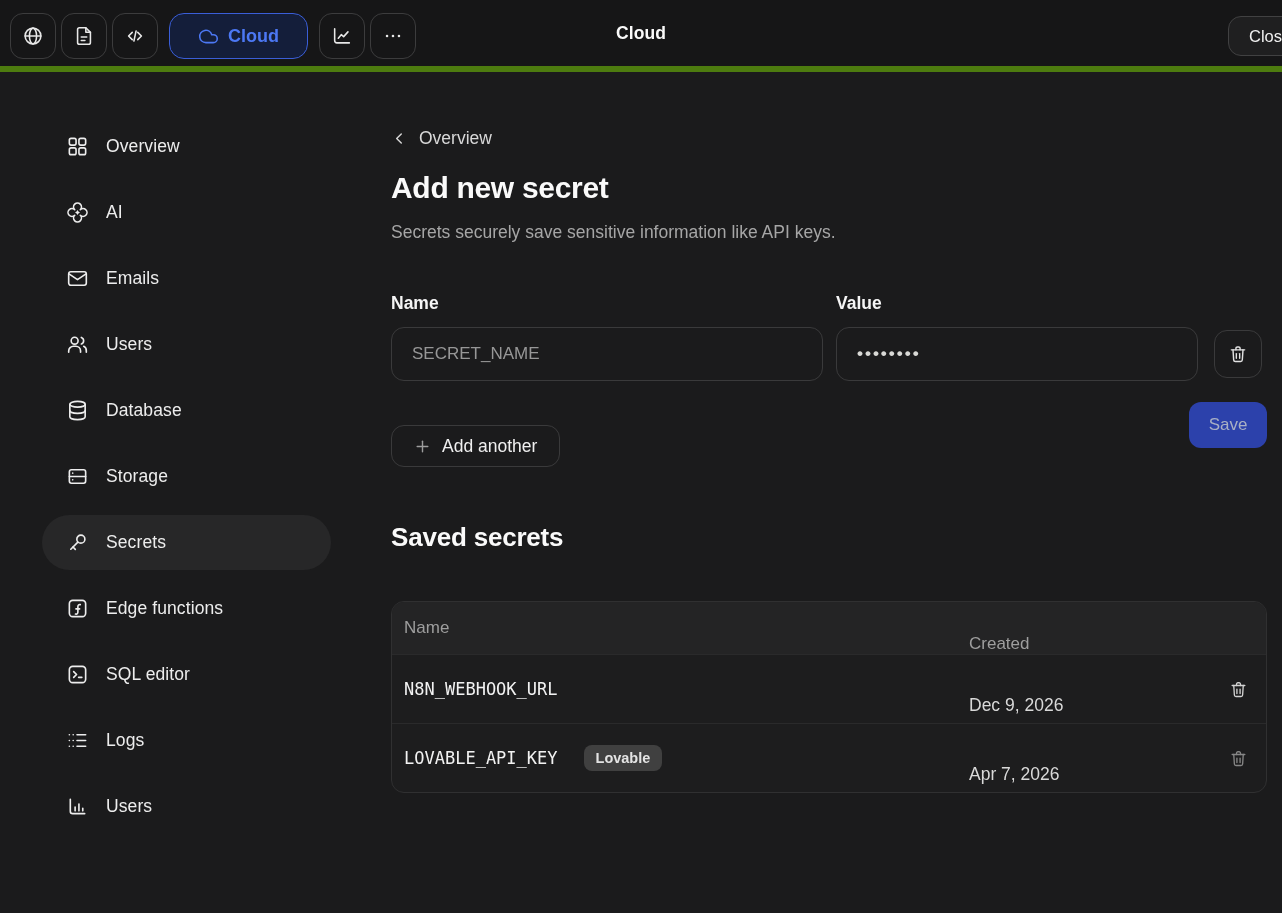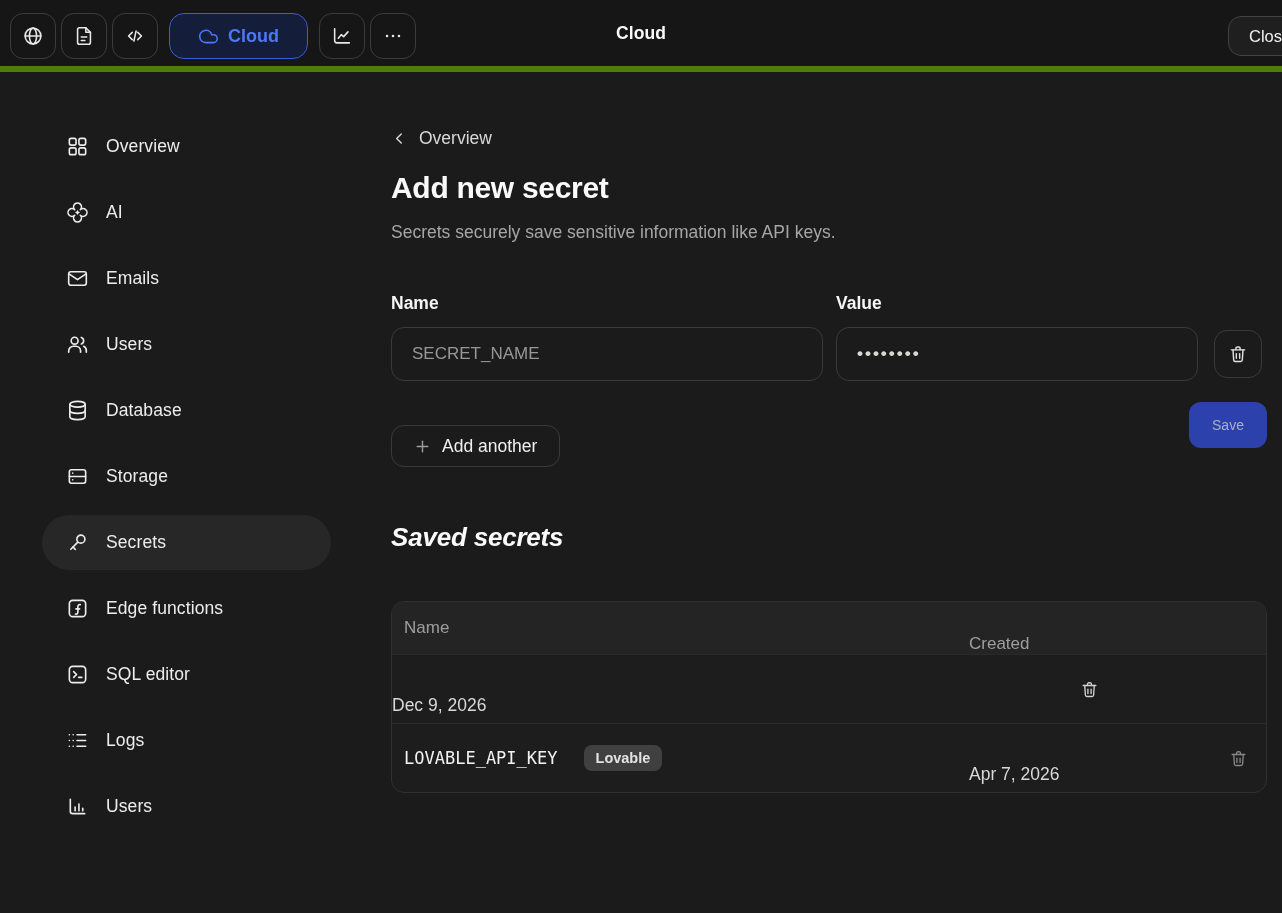--- a/index.html
+++ b/index.html
@@ -84,24 +84,24 @@
 
   .form-actions { margin-top:21px; display:flex; justify-content:space-between; align-items:flex-start; }
   .add-another-btn {
     height:42px; padding:0 22px; display:flex; align-items:center; gap:11px;
     border:1px solid #3a3a3b; border-radius:13px; background:transparent;
     color:#f0f0f0; font-size:17.5px; cursor:pointer; font-family:"Liberation Sans", sans-serif;margin-top:23px;
   }
   .add-another-btn .plus { color:#9d9d9d; }
   .save-btn {
     width:78px; height:46px; background:#2c41ab; border:none; border-radius:12px;
-    color:#a9b0c4; font-size:14px; cursor:pointer; font-family:"Liberation Sans", sans-serif;
-  }
-
-  .saved-title { margin-top:55px; font-size:26px; font-weight:700; color:#fafafa; letter-spacing:-.2px;font-style:italic; }
+    color:#a9b0c4; font-size:17px; cursor:pointer; font-family:"Liberation Sans", sans-serif;
+  }
+
+  .saved-title { margin-top:55px; font-size:26px; font-weight:700; color:#fafafa; letter-spacing:-.2px; }
 
   .secrets-table {
     margin-top:48px; border:1px solid #303031; border-radius:13px; overflow:hidden;
     background:#1d1d1e;
   }
   .t-row { display:grid; grid-template-columns:577px 1fr 56px; align-items:center; }
   .t-head { height:52px; background:#242425; }
   .t-head .t-cell { color:#9e9e9e; font-size:17px; }
   .t-body-row { height:69px; border-top:1px solid #2a2a2b; }
   .t-cell { padding-left:12px; }
@@ -371,20 +371,23 @@
   <h2 class="saved-title">Saved secrets</h2>
 
   <div class="secrets-table">
     <div class="t-row t-head">
       <div class="t-cell">Name</div>
       <div class="t-cell cell-created">Created</div>
       <div class="t-cell"></div>
     </div>
 
     <div class="t-row t-body-row">
+      <div class="t-cell cell-name">
+        <span>N8N_WEBHOOK_URL</span>
+      </div>
       <div class="t-cell cell-created">Dec 9, 2026</div>
       <button class="row-trash bright">
         <span>
           <svg width="19" height="19" viewBox="0 0 24 24" fill="none" stroke="currentColor" stroke-width="1.7" stroke-linecap="round" stroke-linejoin="round">
             <path d="M4 7h16"></path>
               <path d="M9.5 7V5.2A1.7 1.7 0 0 1 11.2 3.5h1.6a1.7 1.7 0 0 1 1.7 1.7V7"></path>
             <path d="M6 7l.8 12a2 2 0 0 0 2 1.9h6.4a2 2 0 0 0 2-1.9L18 7"></path>
             <path d="M10 11.5v5.5"></path>
               <path d="M14 11.5v5.5"></path>
           </svg>

